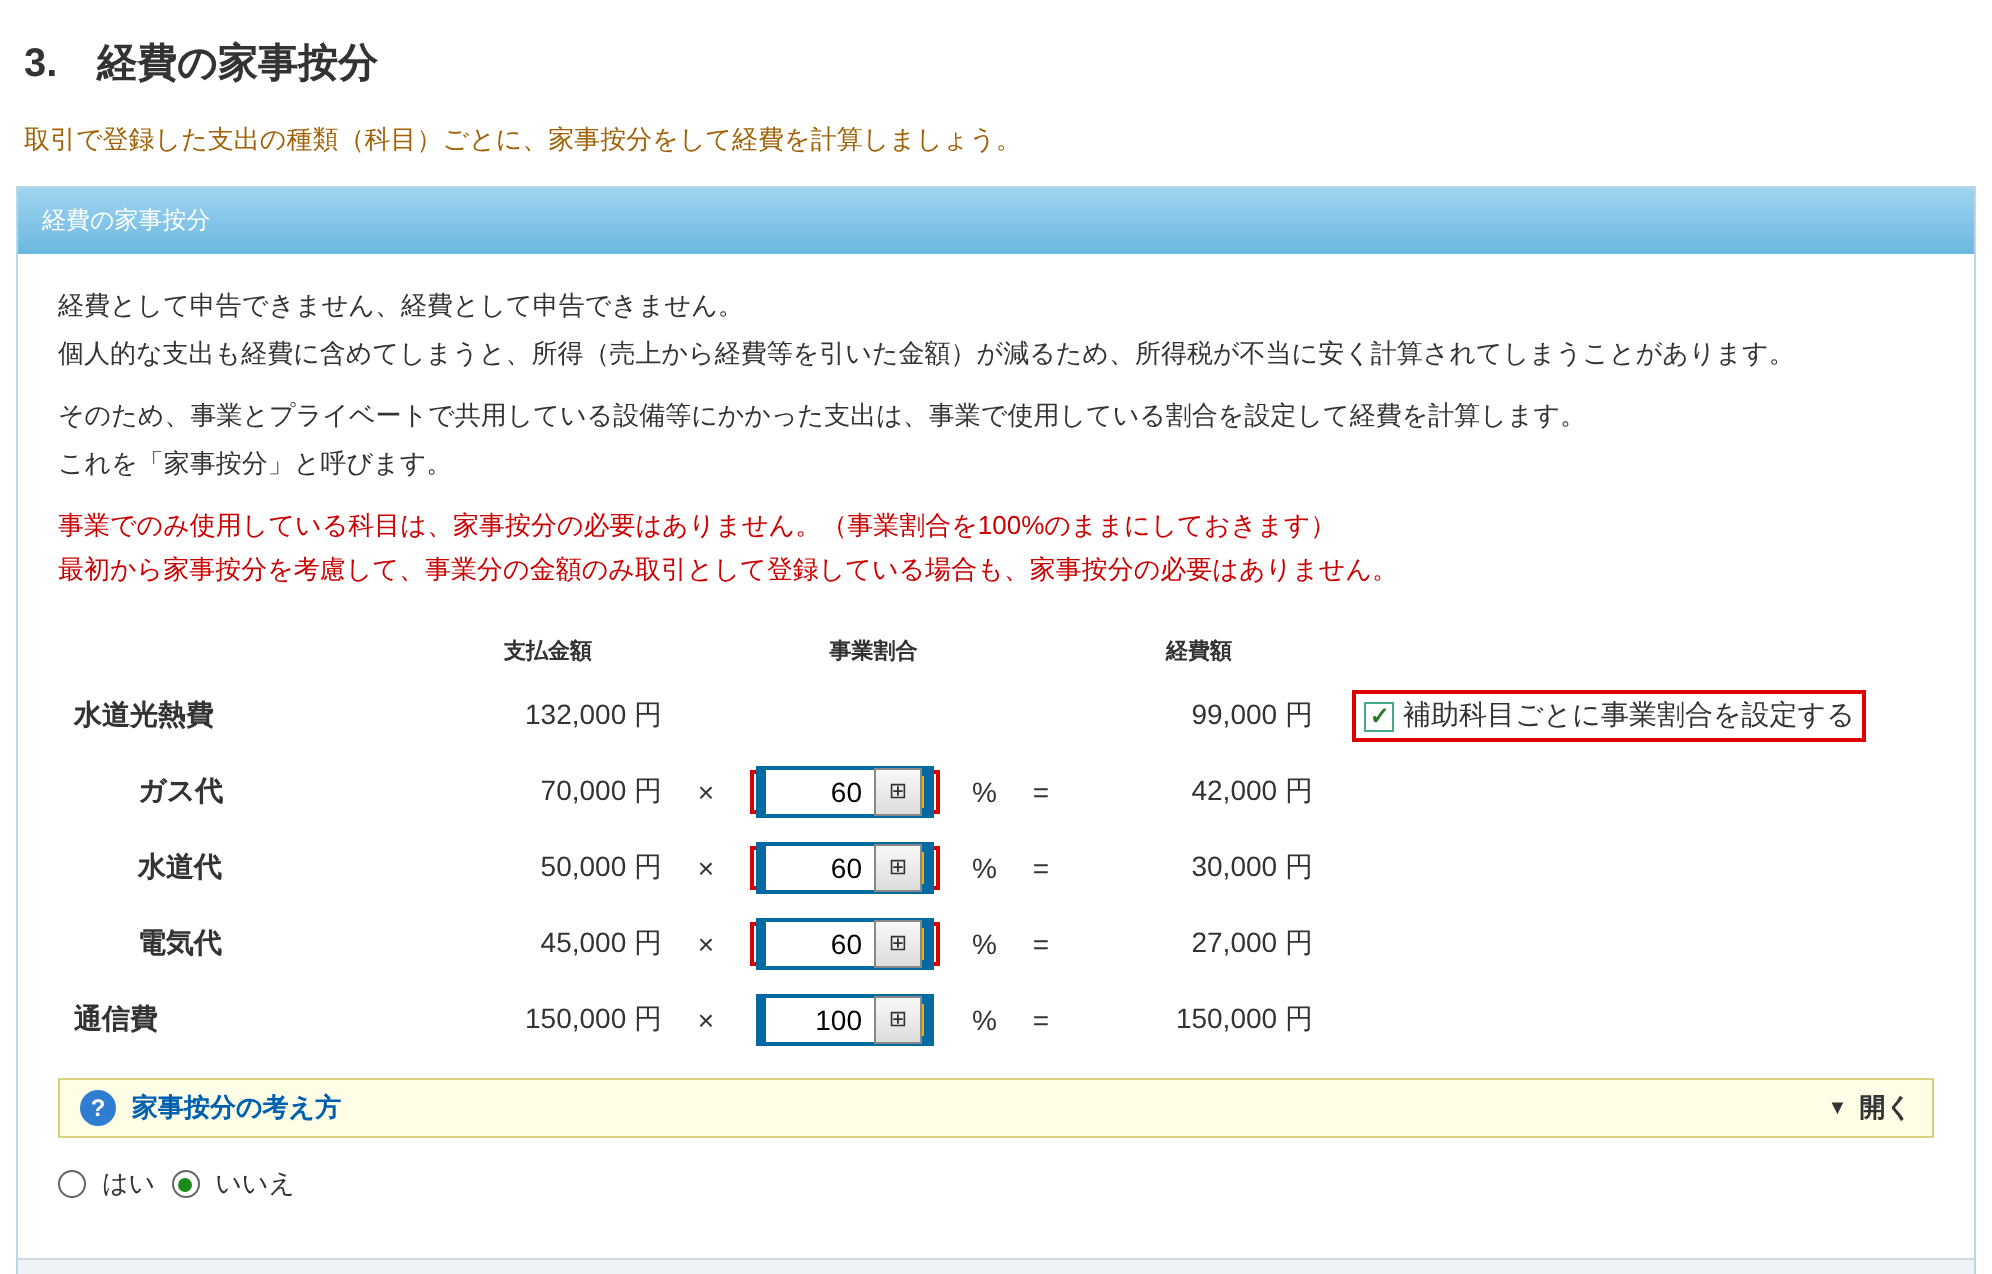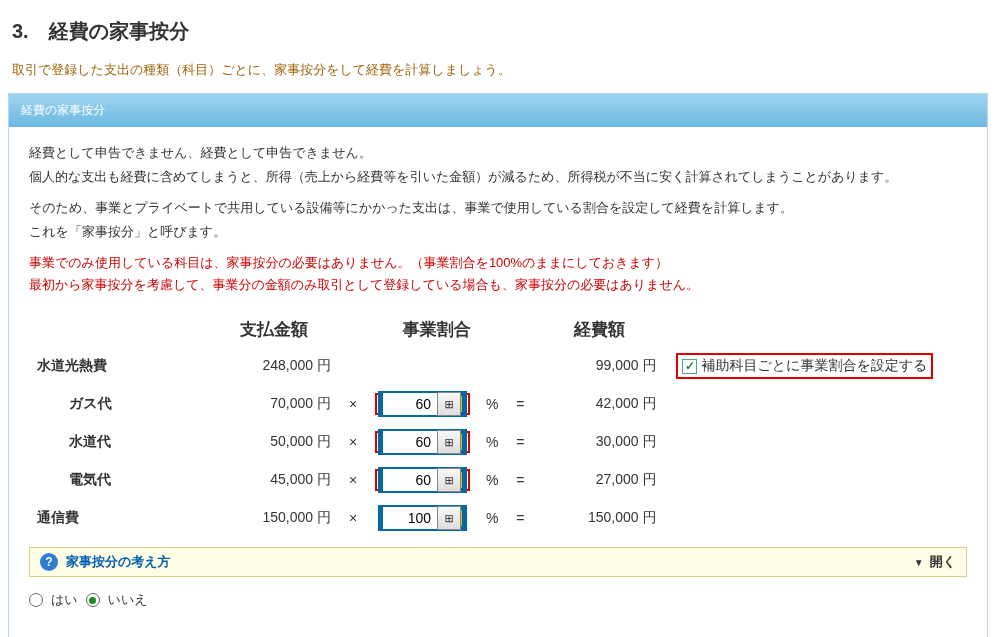--- a/index.html
+++ b/index.html
@@ -14,21 +14,21 @@
     padding: 8px 12px;
   }
   .panel-body { padding: 16px 20px 10px 20px; }
   .desc-block p { margin-bottom: 4px; line-height: 1.5; }
   .desc-block { margin-bottom: 12px; }
   .desc-red p { color: #c00; margin-bottom: 2px; line-height: 1.5; }
   .desc-red { margin-bottom: 18px; }
 
   .table-wrap { margin-bottom: 10px; }
   table.data { border-collapse: collapse; width: 100%; }
-  table.data th { font-weight: bold; text-align: center; padding: 6px 8px; font-size: 17px; margin-top: 20px; }
+  table.data th { font-weight: bold; text-align: center; padding: 6px 8px; font-size: 11px; margin-top: 20px; }
   table.data td { padding: 6px 8px; font-size: 14px; text-align: right; vertical-align: middle; }
   table.data .col-label { width: 180px; text-align: left; font-weight: bold; }
   table.data .sub-label { padding-left: 40px; font-weight: bold; }
   table.data .col-amount { width: 130px; }
   table.data .col-mul { width: 28px; text-align: center; }
   table.data .col-ratio { width: 110px; text-align: center; }
   table.data .col-pct { width: 24px; text-align: left; }
   table.data .col-eq { width: 28px; text-align: center; }
   table.data .col-expense { width: 130px; }
   table.data .col-checkbox { text-align: left; padding-left: 12px; }
@@ -114,21 +114,21 @@
             <th class="col-amount">支払金額</th>
             <th class="col-mul"></th>
             <th class="col-ratio" colspan="2">事業割合</th>
             <th class="col-eq"></th>
             <th class="col-expense">経費額</th>
             <th class="col-checkbox"></th>
           </tr>
 
           <tr>
             <td class="col-label">水道光熱費</td>
-            <td class="col-amount">248,000 円</td>
+            <td class="col-amount">132,000 円</td>
             <td class="col-mul"></td>
             <td class="col-ratio"></td>
             <td class="col-pct"></td>
             <td class="col-eq"></td>
             <td class="col-expense">99,000 円</td>
             <td class="col-checkbox">
               <span class="red-box-inline">
                 <label class="checkbox-wrap">
                   <span class="checkbox-box">✓</span>
                   <span>補助科目ごとに事業割合を設定する</span>

